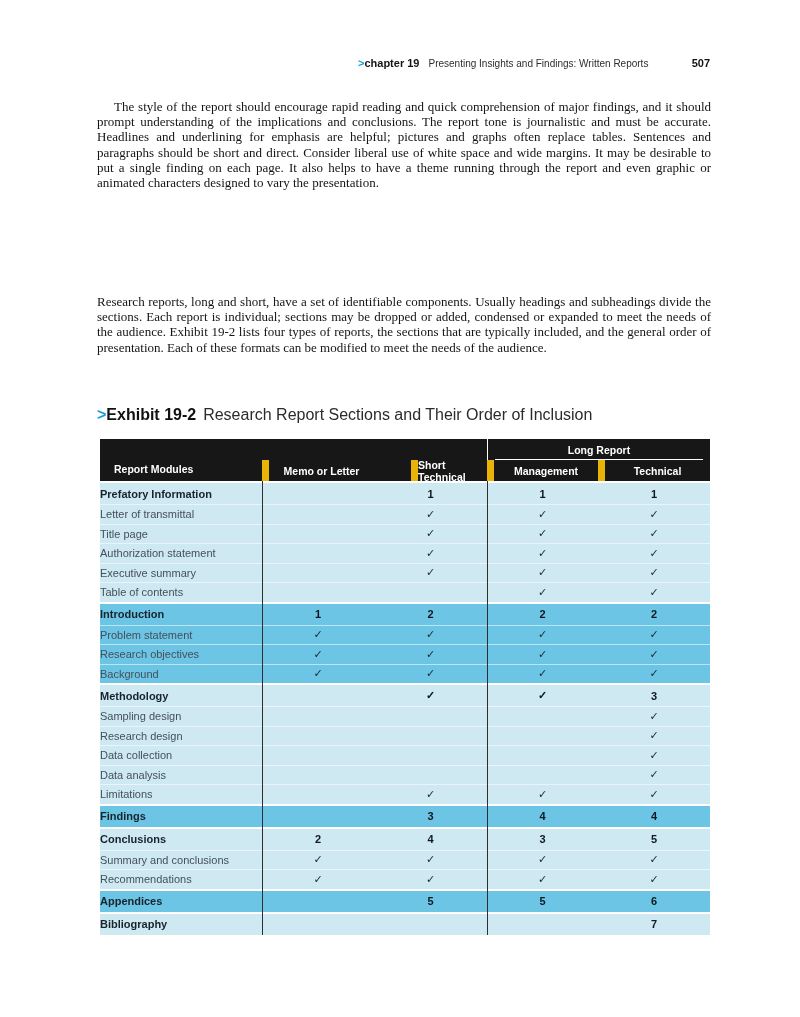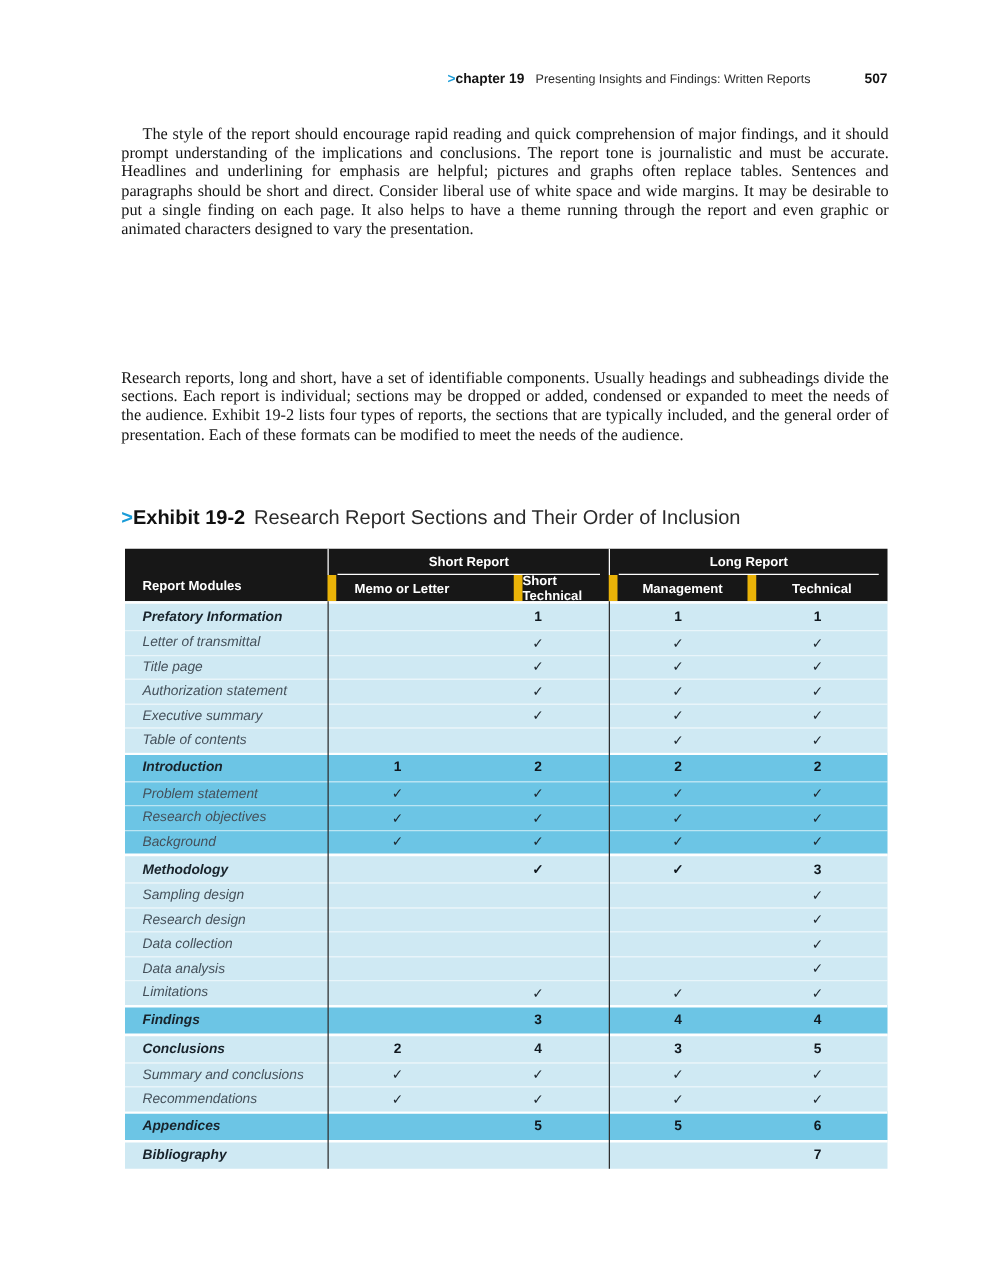--- a/index.html
+++ b/index.html
@@ -96,21 +96,21 @@
   .tbody { position: relative; font-size: 11px; }
   .trow {
     display: grid;
     grid-template-columns: 162px 112px 113px 111px 112px;
     align-items: center;
   }
   .trow.light { background: var(--row-light, #cfe9f3); }
   .trow.dark  { background: var(--row-dark, #6cc5e5); }
   .trow.item    { height: 19.5px; border-top: 1px solid rgba(255,255,255,0.55); }
   .trow.section { height: 23px;   border-top: 2px solid #ffffff; font-weight: bold; }
-  .tcell.label { padding-left: 14px; white-space: nowrap; font-style: italic; }
+  .tcell.label { white-space: nowrap; }
   .trow.item .tcell.label { color: #44505a; }
   .trow.section .tcell.label { color: #18232b; }
   .tcell.val { text-align: center; color: #1c262e; }
   .trow.section .tcell.val { font-weight: bold; color: #10181f; }
   .vline { position: absolute; top: 0; bottom: 0; width: 1px; background: #2e2e2e; }
   .vline-1 { left: 162px; }
   .vline-2 { left: 387px; }
 </style>
 </head>
 <body>
@@ -129,23 +129,20 @@
 
   <p class="body-para para-2">Research reports, long and short, have a set of identifiable components. Usually headings and subheadings divide the sections. Each report is individual; sections may be dropped or added, condensed or expanded to meet the needs of the audience. Exhibit 19-2 lists four types of reports, the sections that are typically included, and the general order of presentation. Each of these formats can be modified to meet the needs of the audience.</p>
 
   <div class="exhibit-caption">
     <span class="exhibit-marker">&gt;</span><span class="exhibit-label">Exhibit 19-2</span><span class="exhibit-title">Research Report Sections and Their Order of Inclusion</span>
   </div>
 
   <div class="report-table">
     <div class="thead">
       <div class="th-modules">Report Modules</div>
-      <div class="th-group th-group-short">
-        <span>Short Report</span>
-      </div>
       <div class="th-group th-group-long">
         <span>Long Report</span>
       </div>
       <div class="th-col th-col-2">Memo or Letter</div>
       <div class="th-col th-col-3">Short Technical</div>
       <div class="th-col th-col-4">Management</div>
       <div class="th-col th-col-5">Technical</div>
     </div>
     <div class="tbody">
       <div class="vline vline-1"></div>

